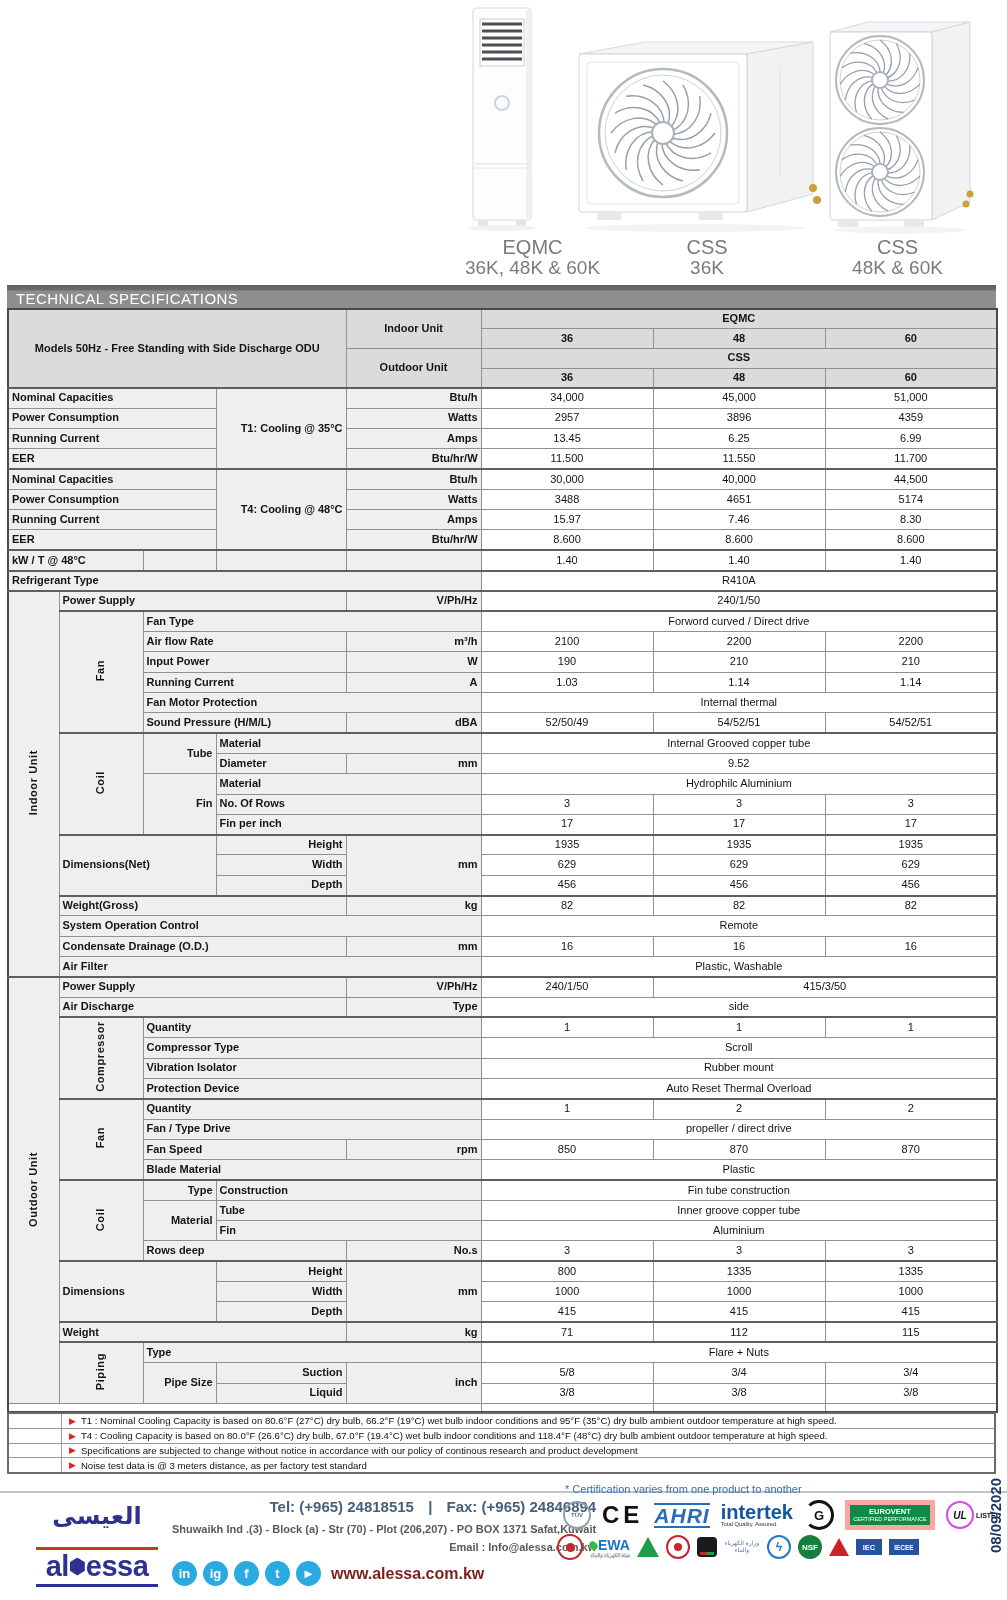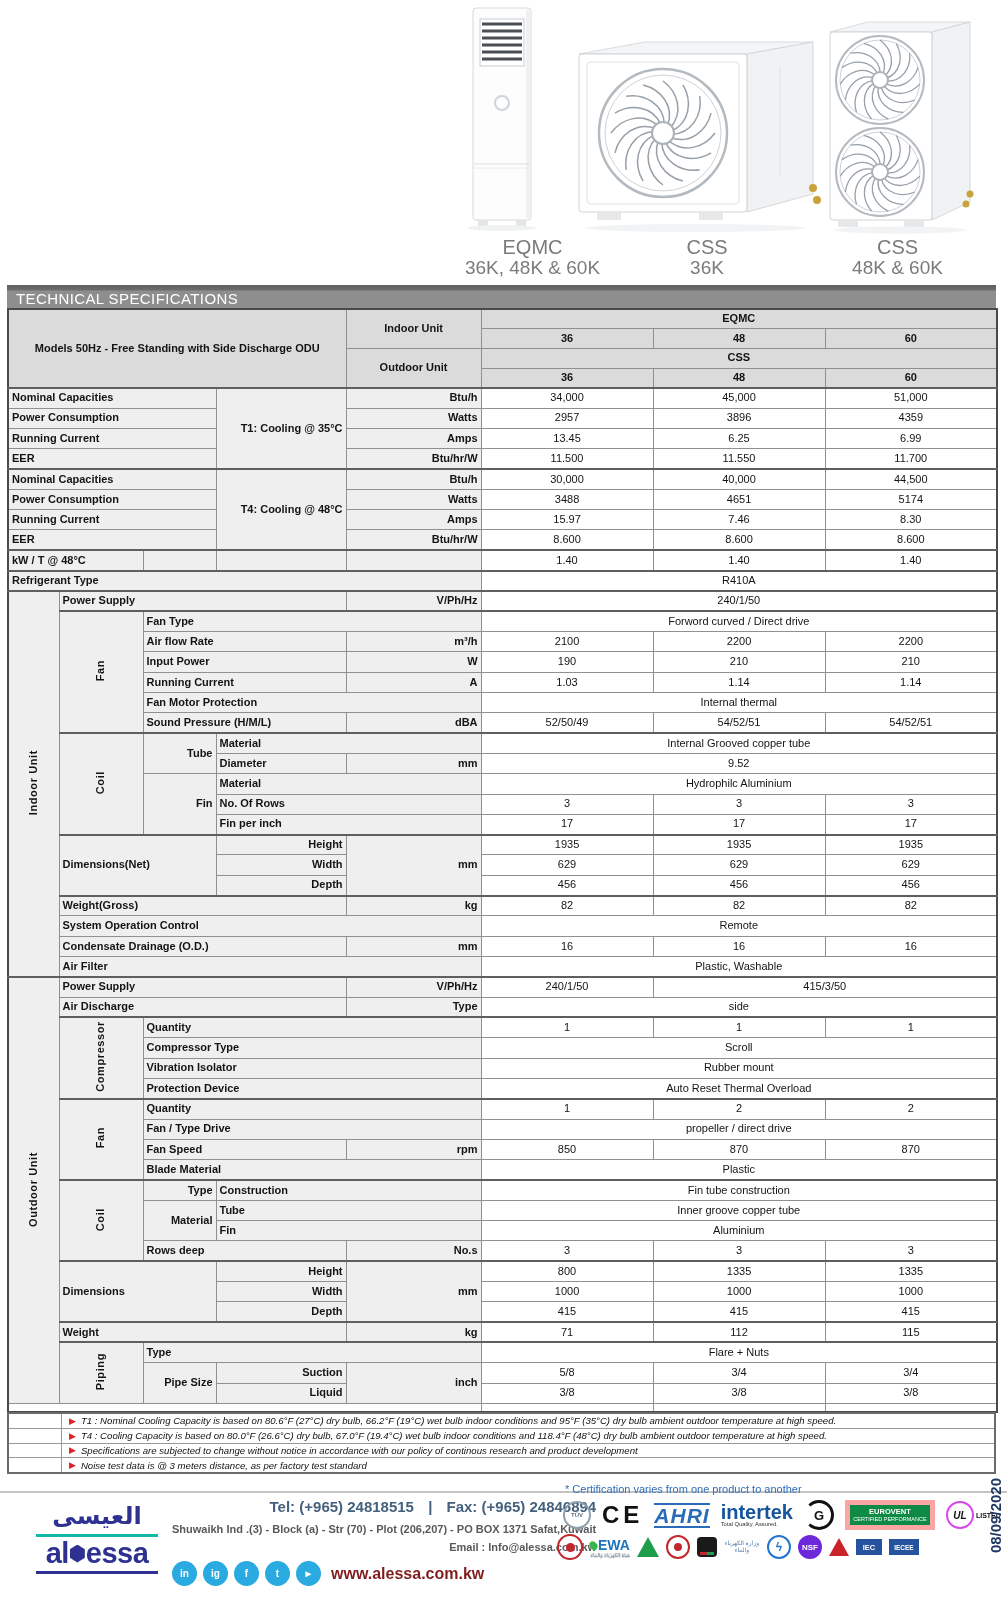--- a/index.html
+++ b/index.html
@@ -29,38 +29,38 @@
   .vert{background:#efefef;text-align:center;padding:0;}
   .vt{writing-mode:vertical-rl;transform:rotate(180deg);font-weight:bold;font-size:11px;
       letter-spacing:.6px;display:inline-block;}
   tr.sep td{border-top:2px solid #5f5f5f;}
   
   .notes{position:absolute;top:1412px;left:7px;width:989px;border:2px solid #6a6a6a;box-sizing:border-box;}
   .note-row{display:flex;align-items:center;border-bottom:1px solid #9a9a9a;height:13.8px;}
   .note-row:last-child{border-bottom:none;}
   .note-spacer{width:52px;align-self:stretch;border-right:1px solid #9a9a9a;flex:none;}
   .note-arrow{color:#e31e24;font-size:9px;margin:0 5px 0 7px;flex:none;}
-  .note-text{font-size:9.6px;color:#111;white-space:nowrap;font-style:italic;}
+  .note-text{font-size:9.6px;color:#111;white-space:nowrap;}
   
   .divider{position:absolute;top:1491px;left:0;width:1007px;height:2px;background:#c4c4c4;}
   .brand{position:absolute;left:36px;top:1502px;width:122px;text-align:center;color:#2e3192;}
   .brand-ar{font-family:"DejaVu Sans",sans-serif;font-size:24px;font-weight:bold;display:block;
-            border-bottom:3px solid #14b8a6;padding-bottom:4px;}
+            border-bottom:3px solid #c2410c;padding-bottom:17px;}
   .brand-en{font-size:29px;font-weight:bold;letter-spacing:-.5px;border-bottom:3px solid #2e3192;
             display:flex;align-items:center;justify-content:center;padding-bottom:1px;}
   .hex{display:inline-block;width:15px;height:18px;background:#2e3192;margin:0 1px;
        clip-path:polygon(50% 0,100% 27%,100% 73%,50% 100%,0 73%,0 27%);}
   .contact{position:absolute;left:172px;top:1498px;text-align:right;}
   .tel-line{font-size:15px;font-weight:bold;color:#44607c;}
   .tel-line .pipe{margin:0 10px;color:#44607c;}
   .addr{font-size:11px;font-weight:bold;color:#58595b;margin-top:8px;}
   .email{font-size:11px;font-weight:bold;color:#58595b;margin-top:6px;}
   .social-row{margin-top:8px;display:flex;align-items:center;}
   .soc{display:inline-flex;width:25px;height:25px;border-radius:50%;background:#29abe2;color:#fff;
-       font-weight:bold;font-size:10px;align-items:center;justify-content:center;margin-right:6px;flex:none;}
+       font-weight:bold;font-size:13px;align-items:center;justify-content:center;margin-right:6px;flex:none;}
   .web{font-size:16px;font-weight:bold;color:#7f1d1d;margin-left:4px;}
   .certnote{position:absolute;left:565px;top:1483px;font-size:11px;color:#2f6db8;}
   .certs1{position:absolute;left:563px;top:1500px;display:flex;align-items:center;gap:11px;}
   .certs2{position:absolute;left:557px;top:1534px;display:flex;align-items:center;gap:7px;}
   .tuv{width:24px;height:24px;border:2px solid #8fa0ac;border-radius:50%;display:inline-flex;
        align-items:center;justify-content:center;font-size:6px;color:#5d7585;font-weight:bold;flex:none;}
   .ce{font-size:24px;font-weight:bold;letter-spacing:4px;color:#111;}
   .ahri{font-size:21px;font-weight:bold;font-style:italic;color:#2b6cb8;letter-spacing:1px;
         border-top:2px solid #2b6cb8;border-bottom:2px solid #2b6cb8;line-height:1;}
   .itk{text-align:center;line-height:1;}
@@ -89,21 +89,21 @@
        border-bottom:20px solid #1e9e4a;flex:none;}
   .redemb{width:20px;height:20px;border:2px solid #c1272d;border-radius:50%;display:inline-flex;
           align-items:center;justify-content:center;flex:none;}
   .redemb i{width:8px;height:8px;background:#c1272d;border-radius:50%;}
   .kwemb{width:20px;height:20px;background:#1a1a1a;border-radius:4px;position:relative;flex:none;}
   .kwemb i{position:absolute;bottom:2px;left:3px;width:14px;height:3px;
            background:linear-gradient(90deg,#c1272d 0 50%,#1e9e4a 50% 100%);}
   .artxt{width:36px;line-height:1.15;font-size:6px;color:#5577aa;text-align:center;flex:none;}
   .bolt{width:20px;height:20px;border:2px solid #2277cc;border-radius:50%;display:inline-flex;
         align-items:center;justify-content:center;color:#2277cc;font-weight:bold;font-size:12px;flex:none;}
-  .nsf{width:24px;height:24px;border-radius:50%;background:#6d28d9;color:#fff;font-weight:bold;
+  .nsf{width:24px;height:24px;border-radius:50%;background:#15803d;color:#fff;font-weight:bold;
        font-size:8px;display:inline-flex;align-items:center;justify-content:center;flex:none;}
   .redtri{width:0;height:0;border-left:10px solid transparent;border-right:10px solid transparent;
           border-bottom:18px solid #cc2229;flex:none;}
   .iec{width:26px;height:16px;background:#27539e;color:#fff;font-size:7.5px;font-weight:bold;
        display:inline-flex;align-items:center;justify-content:center;flex:none;}
   .iecee{width:30px;height:16px;background:#27539e;color:#fff;font-size:6.5px;font-weight:bold;
          display:inline-flex;align-items:center;justify-content:center;flex:none;}
   .date{position:absolute;right:3px;top:1478px;writing-mode:vertical-rl;transform:rotate(180deg);
         font-size:15px;font-weight:bold;color:#1f3864;}
 </style>

